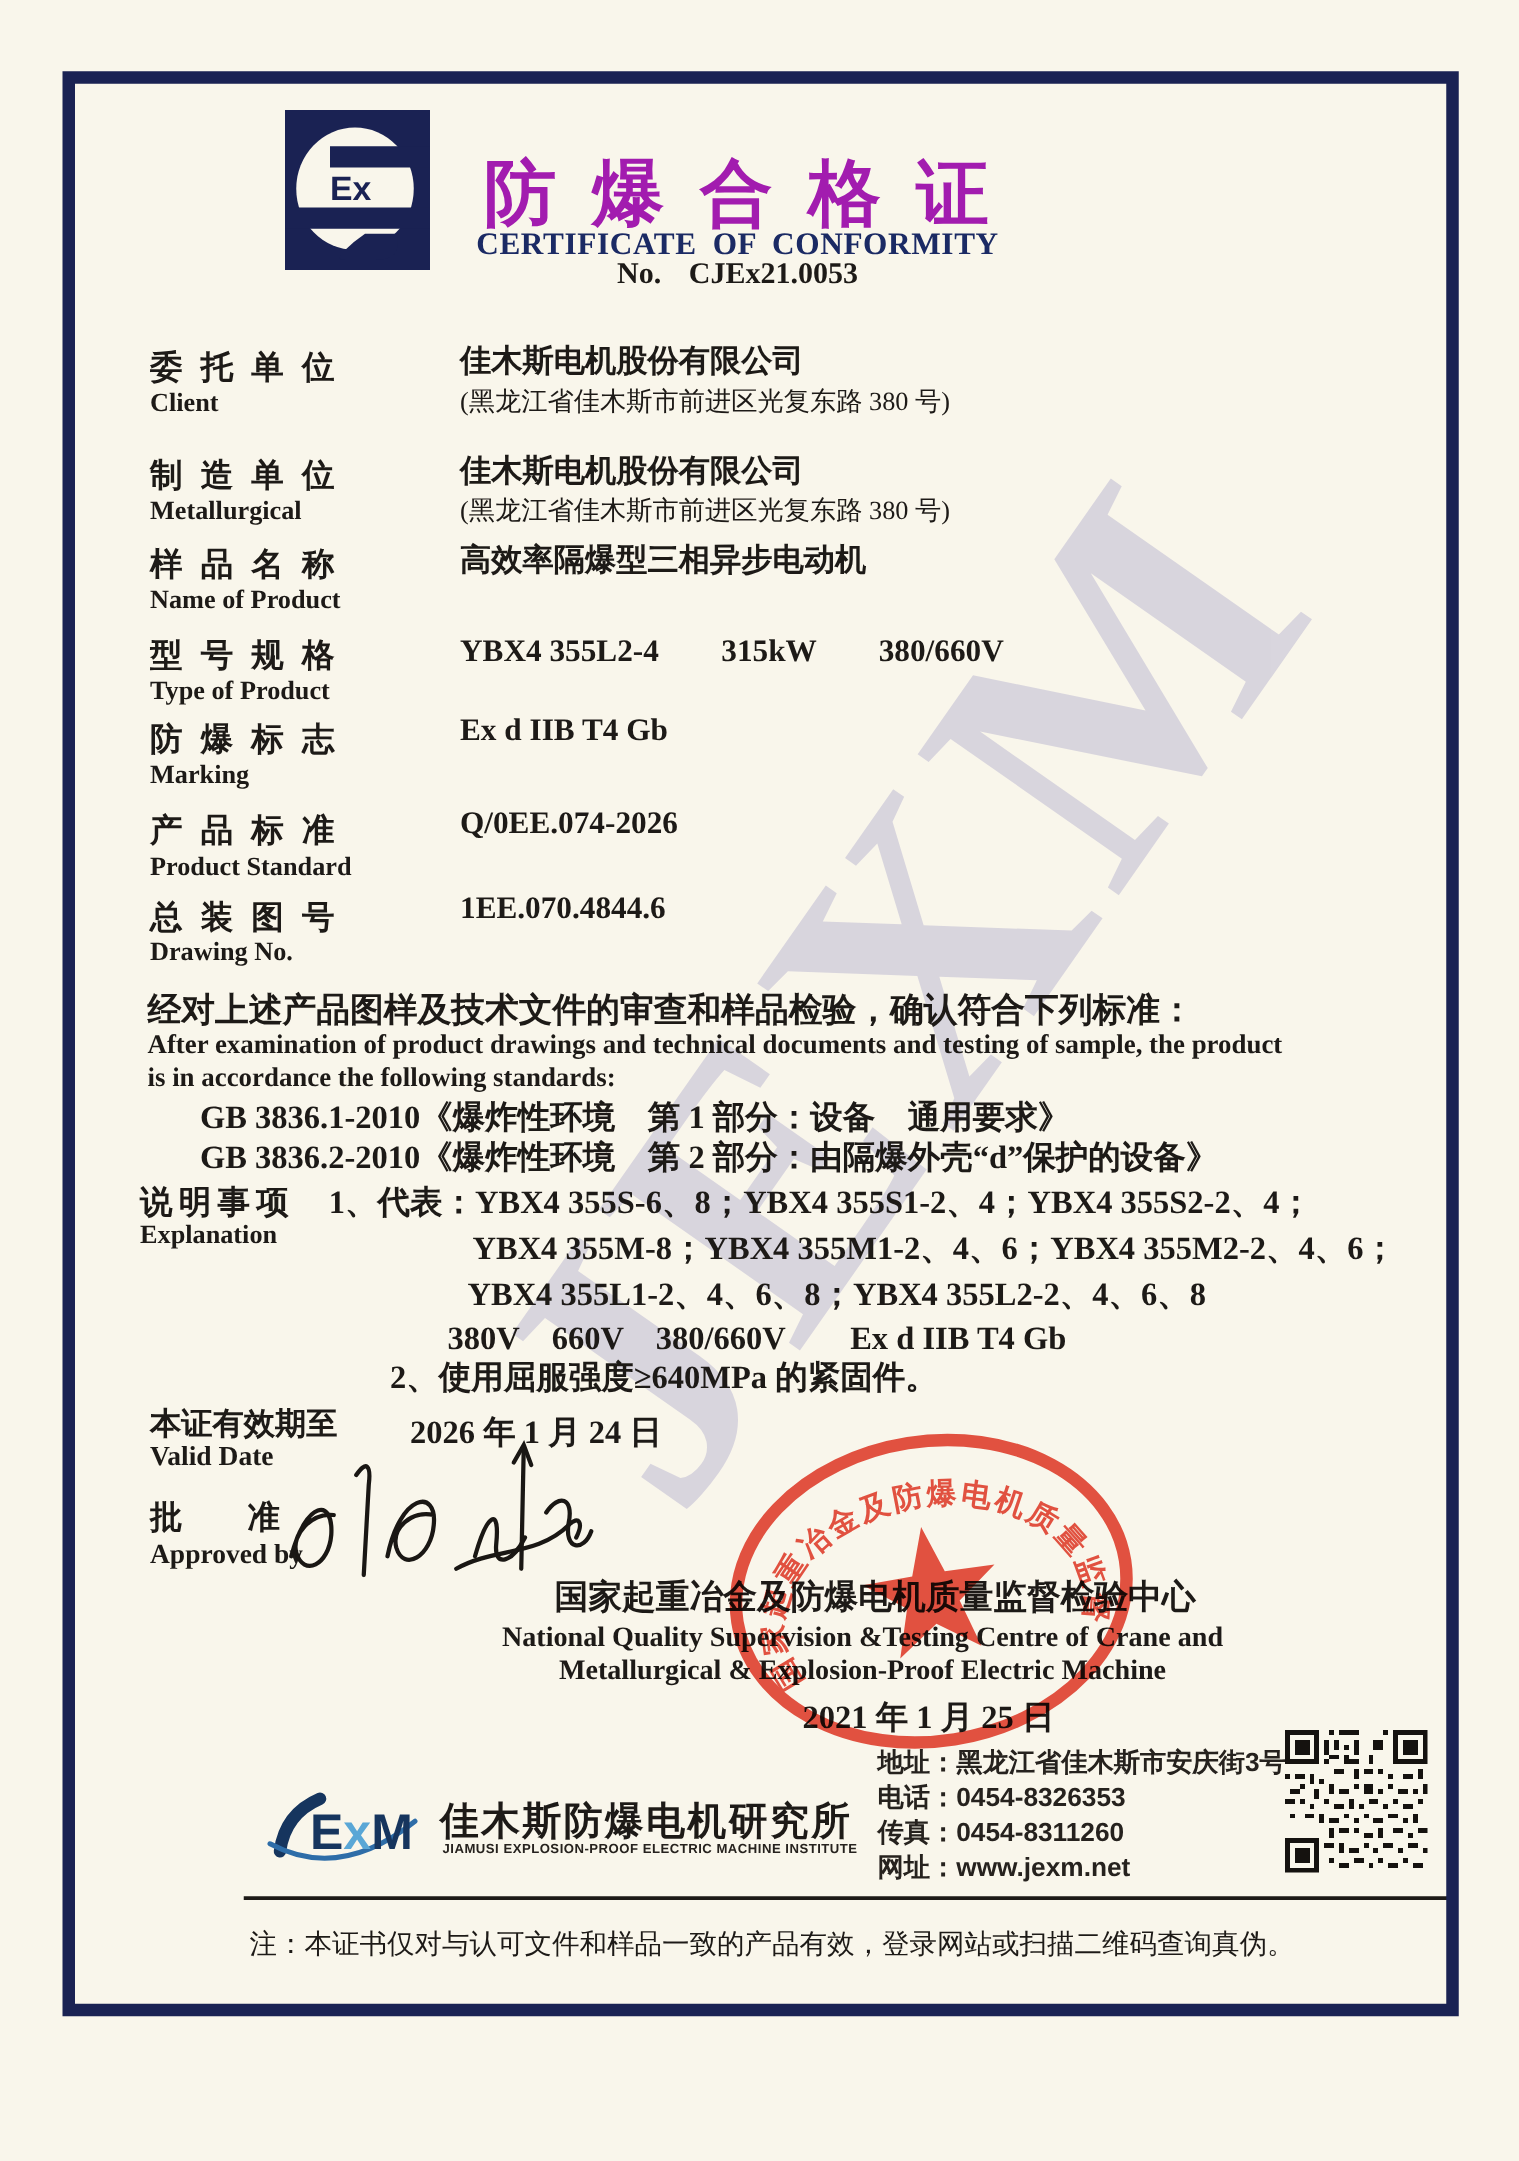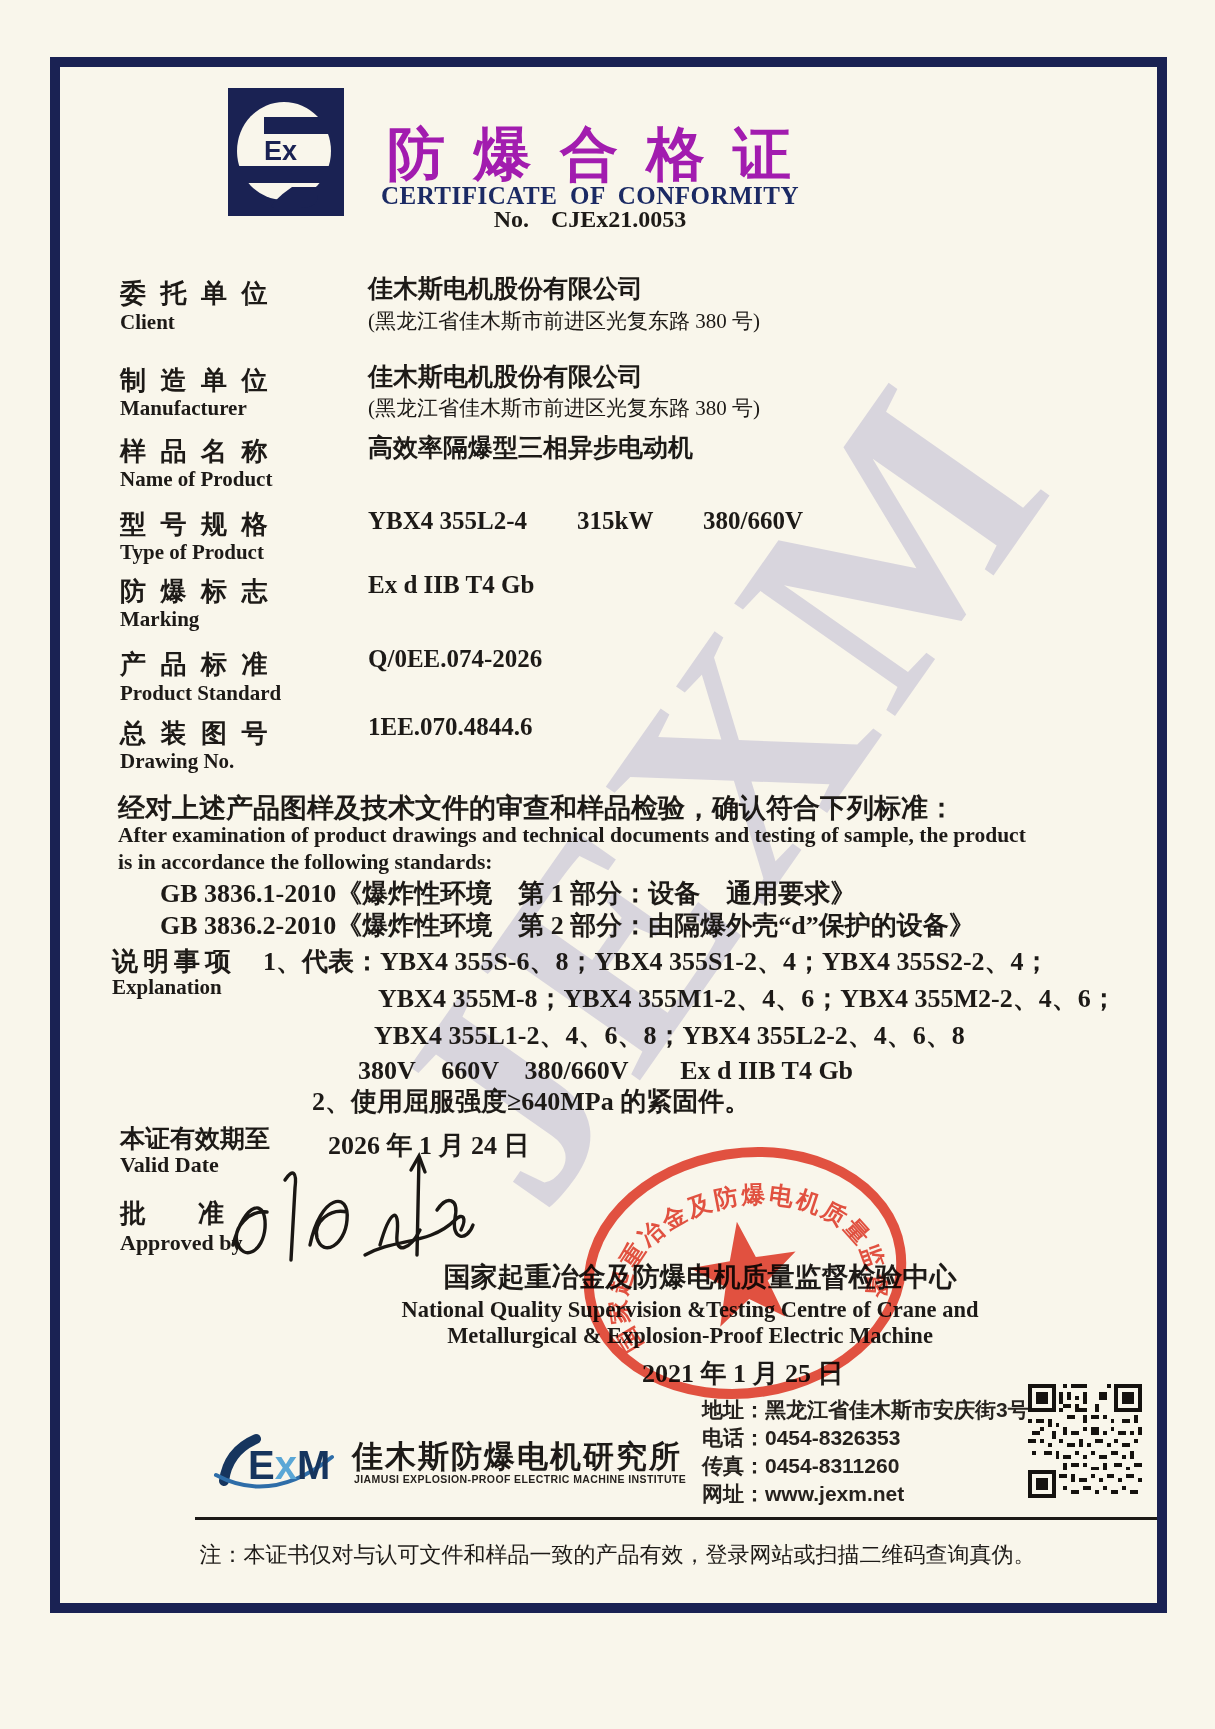--- a/index.html
+++ b/index.html
@@ -97,21 +97,21 @@
     <div class="cert-no">
       <span>No.</span><span class="gap"></span><span>CJEx21.0053</span>
     </div>
 
     <div class="zh-label" style="top:276px;">委 托 单 位</div>
     <div class="en-label" style="top:310px;">Client</div>
     <div class="fvalue" style="top:272px;">佳木斯电机股份有限公司</div>
     <div class="fnote" style="top:307px;">(黑龙江省佳木斯市前进区光复东路 380 号)</div>
 
     <div class="zh-label" style="top:363px;">制 造 单 位</div>
-    <div class="en-label" style="top:396px;">Manufacturer</div>
+    <div class="en-label" style="top:396px;">Metallurgical</div>
     <div class="fvalue" style="top:360px;">佳木斯电机股份有限公司</div>
     <div class="fnote" style="top:394px;">(黑龙江省佳木斯市前进区光复东路 380 号)</div>
 
     <div class="zh-label" style="top:434px;">样 品 名 称</div>
     <div class="en-label" style="top:467px;">Name of Product</div>
     <div class="fvalue" style="top:431px;">高效率隔爆型三相异步电动机</div>
 
     <div class="zh-label" style="top:507px;">型 号 规 格</div>
     <div class="en-label" style="top:540px;">Type of Product</div>
     <div class="fvalue" style="top:504px;">YBX4 355L2-4　　315kW　　380/660V</div>

